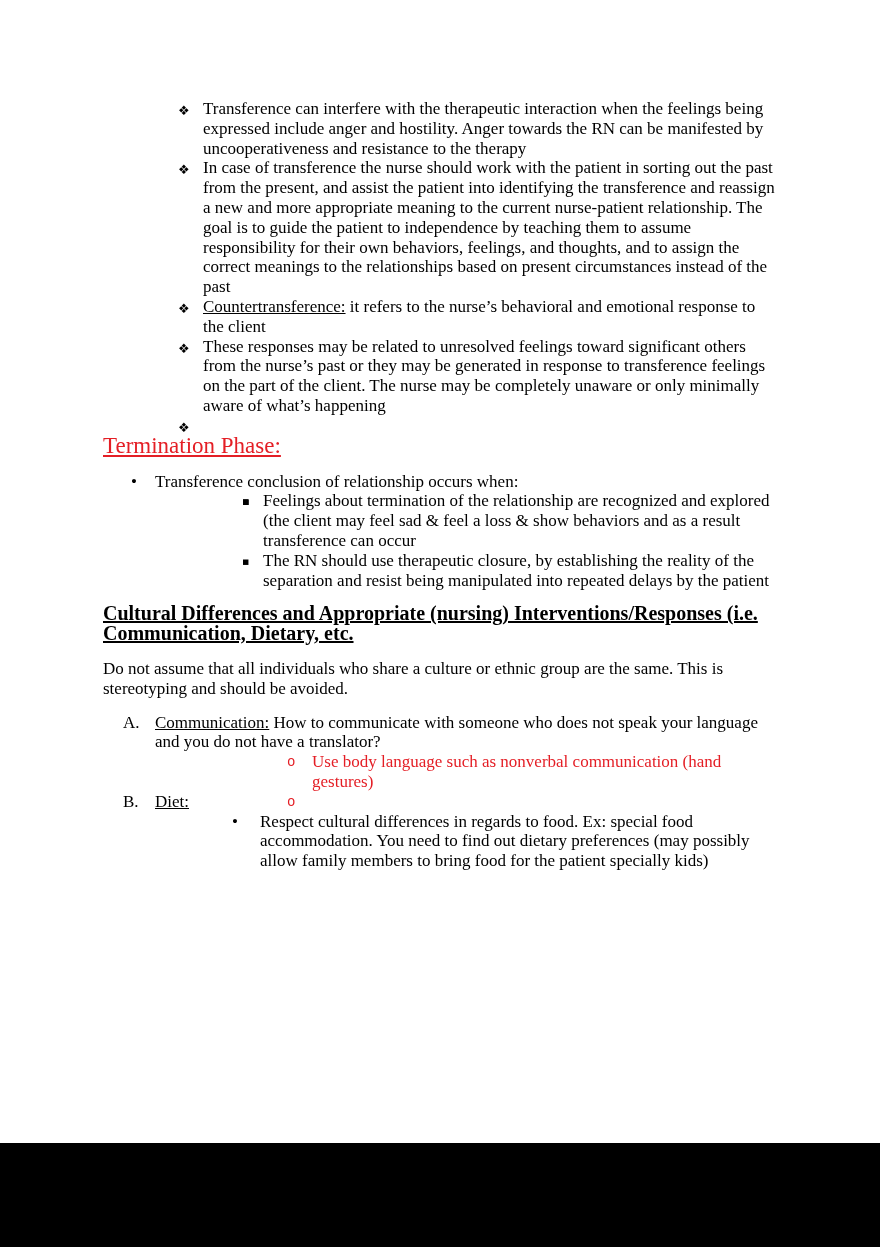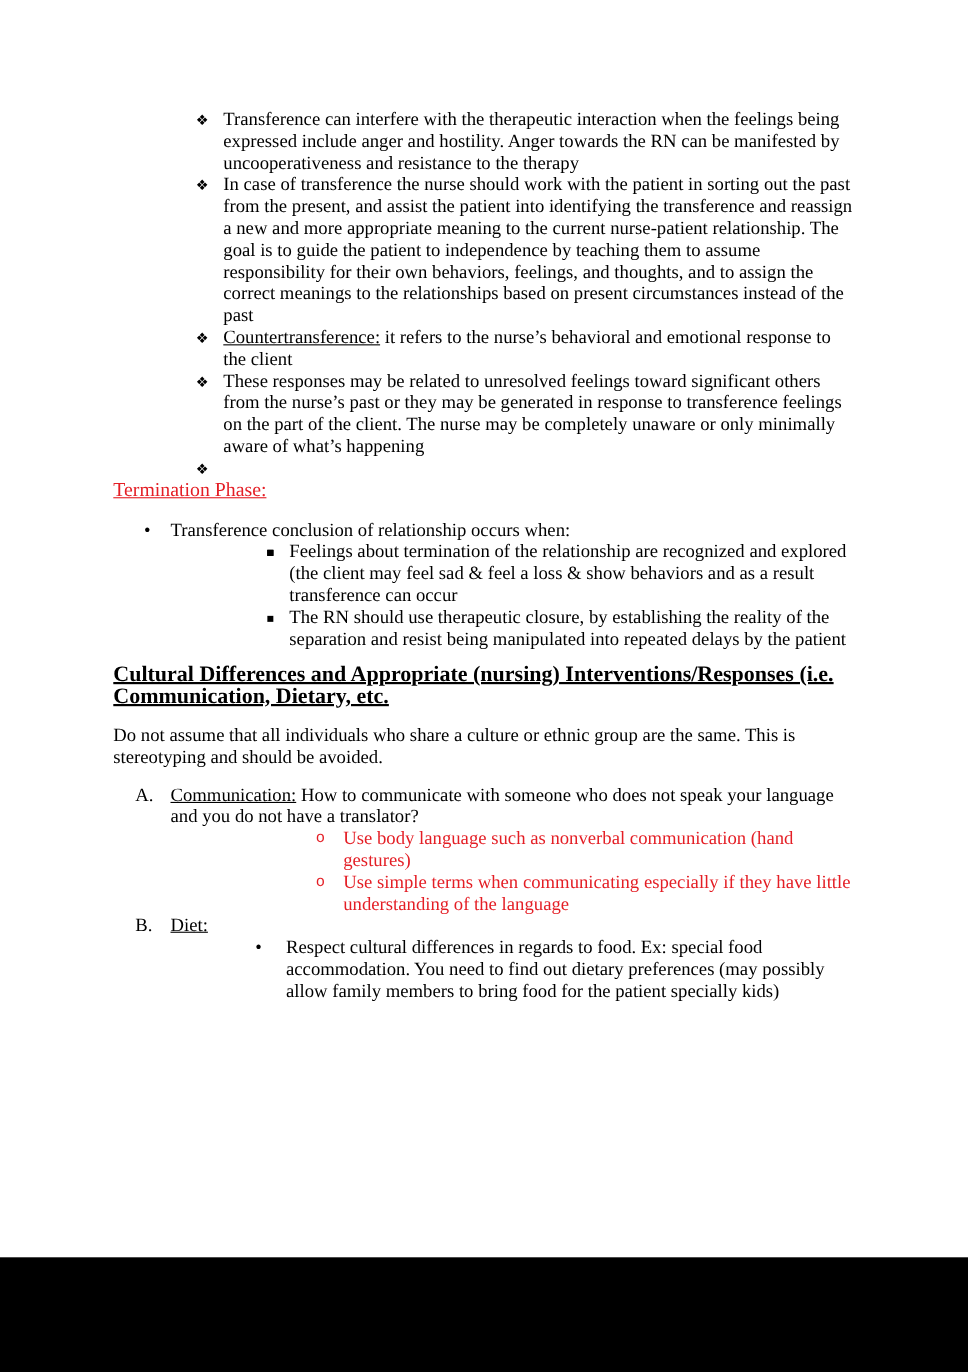--- a/index.html
+++ b/index.html
@@ -19,21 +19,21 @@
   .u{text-decoration:underline;}
   .red{color:#e41e25;}
   .blt{position:absolute;top:0;}
 
   
   .diamond-list{margin-bottom:20px;}
   .diamond-li{padding-left:100px;}
   .diamond-li .blt{left:75px;top:2px;font-family:"DejaVu Sans",sans-serif;font-size:13px;line-height:19.8px;}
 
   
-  .h-red{margin:0 0 16px 0;font-weight:normal;font-size:18px;line-height:19.8px;}
+  .h-red{margin:0 0 16px 0;font-weight:normal;font-size:23px;line-height:19.8px;}
 
   
   .term-block{margin-bottom:14px;}
   .dot-li{padding-left:52px;}
   .dot-li .blt{left:28px;}
   .sq-li{padding-left:160px;}
   .sq-li .blt{left:139px;top:1px;font-family:"DejaVu Sans",sans-serif;font-size:11px;line-height:19.8px;}
 
   
   .h-cultural{margin:0 0 15px 0;font-weight:bold;font-size:20px;line-height:19.8px;}
@@ -113,21 +113,20 @@
       <li class="ab-li">
         <span class="marker">A.</span>
         <span class="u">Communication:</span><span> How to communicate with someone who does not speak your language and you do not have a translator?</span>
         <ul>
           <li class="o-li red">
             <span class="blt">o</span>
             <span>Use body language such as nonverbal communication (hand gestures)</span>
           </li>
           <li class="o-li red">
             <span class="blt">o</span>
-            <span>Use simple terms when communicating especially if they have little understanding of the language</span>
           </li>
         </ul>
       </li>
       <li class="ab-li">
         <span class="marker">B.</span>
         <span class="u">Diet:</span>
         <ul>
           <li class="deep-li">
             <span class="blt">•</span>
             <span>Respect cultural differences in regards to food. Ex: special food accommodation. You need to find out dietary preferences (may possibly allow family members to bring food for the patient specially kids)</span>

